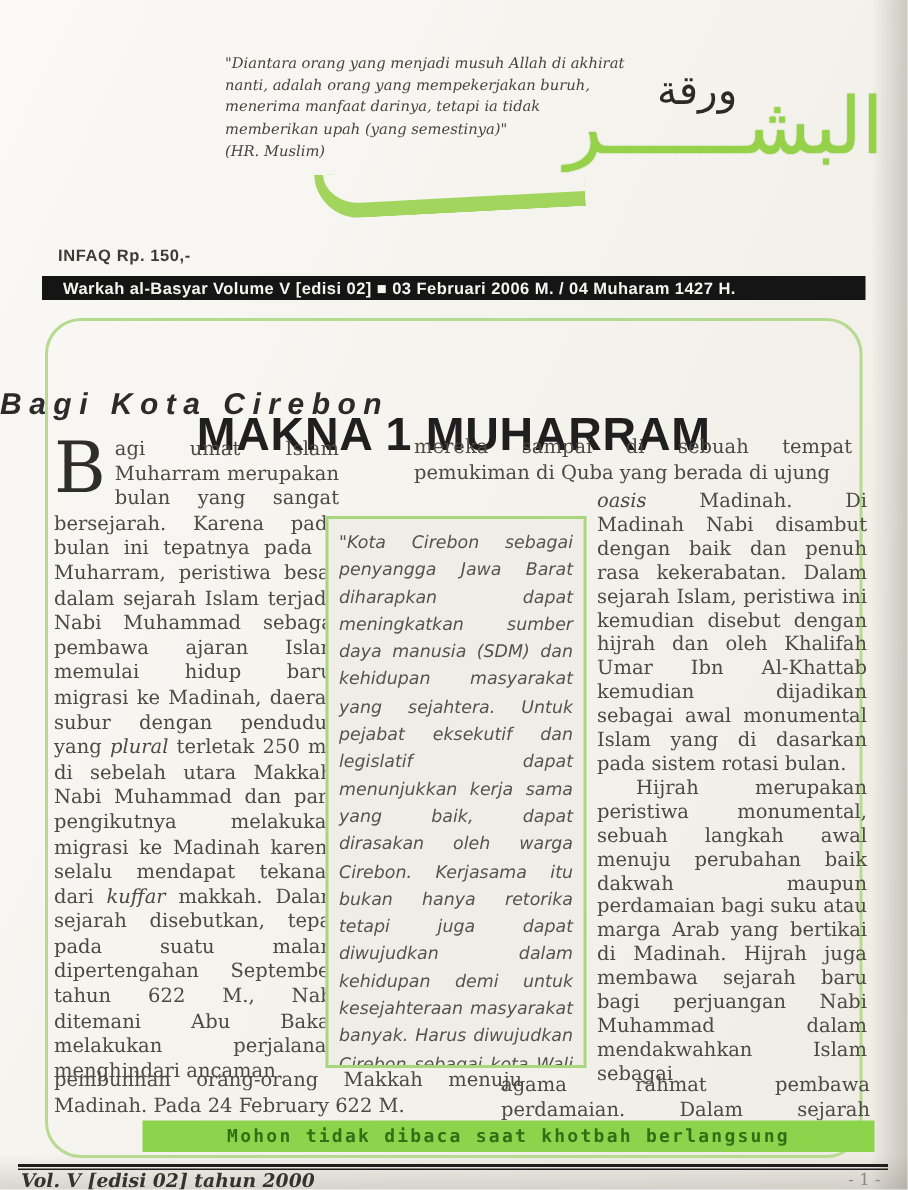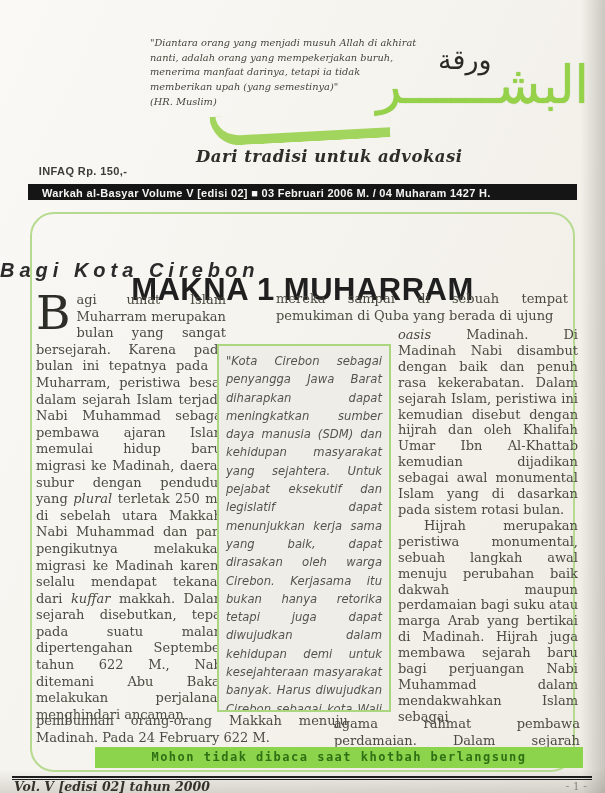--- a/index.html
+++ b/index.html
@@ -100,21 +100,20 @@
   <div class="infaq">INFAQ Rp. 150,-</div>
 
   <div class="hadith">
     <div>"Diantara orang yang menjadi musuh Allah di akhirat nanti, adalah orang yang mempekerjakan buruh, menerima manfaat darinya, tetapi ia tidak memberikan upah (yang semestinya)"</div>
     <div class="hadith-source">(HR. Muslim)</div>
   </div>
 
   <div class="arabic-small">ورقة</div>
   <div class="swoosh"></div>
   <div class="arabic-large">البشــــــر</div>
-  <div class="tagline">Dari tradisi untuk advokasi</div>
 
   <div class="volume-bar">Warkah al-Basyar Volume  V [edisi 02]   ■   03 Februari 2006 M. / 04 Muharam 1427 H.</div>
 
   <div class="main-frame"></div>
   <div class="title">MAKNA 1 MUHARRAM</div>
   <div class="subtitle">Bagi Kota Cirebon</div>
 
   <div class="col-left body-text">
     <span class="drop-cap">B</span><span><span>agi umat Islam Muharram merupakan bulan yang sangat bersejarah. Karena pada bulan ini tepatnya pada 1 Muharram, peristiwa besar dalam sejarah Islam terjadi. Nabi Muhammad sebagai pembawa ajaran Islam memulai hidup baru, migrasi ke Madinah, daerah subur dengan penduduk yang </span><span class="it">plural</span><span> terletak 250 mil di sebelah utara Makkah. Nabi Muhammad dan para pengikutnya melakukan migrasi ke Madinah karena selalu mendapat tekanan dari </span><span class="it">kuffar</span><span> makkah. Dalam sejarah disebutkan, tepat pada suatu malam dipertengahan September tahun 622 M., Nabi ditemani Abu Bakar melakukan perjalanan menghindari ancaman</span></span>
   </div>

